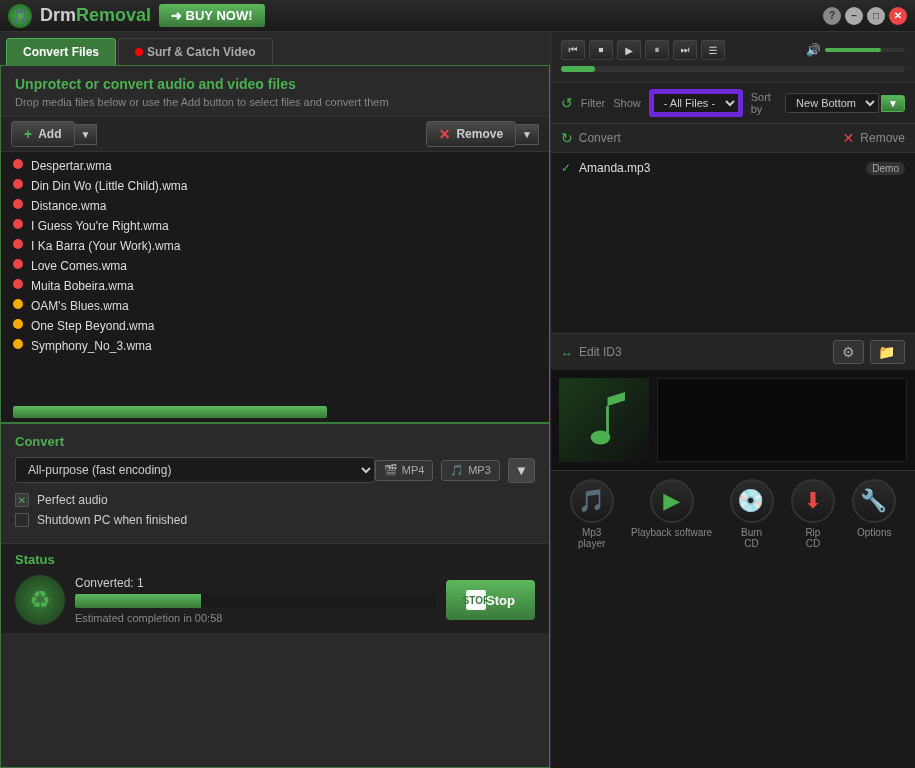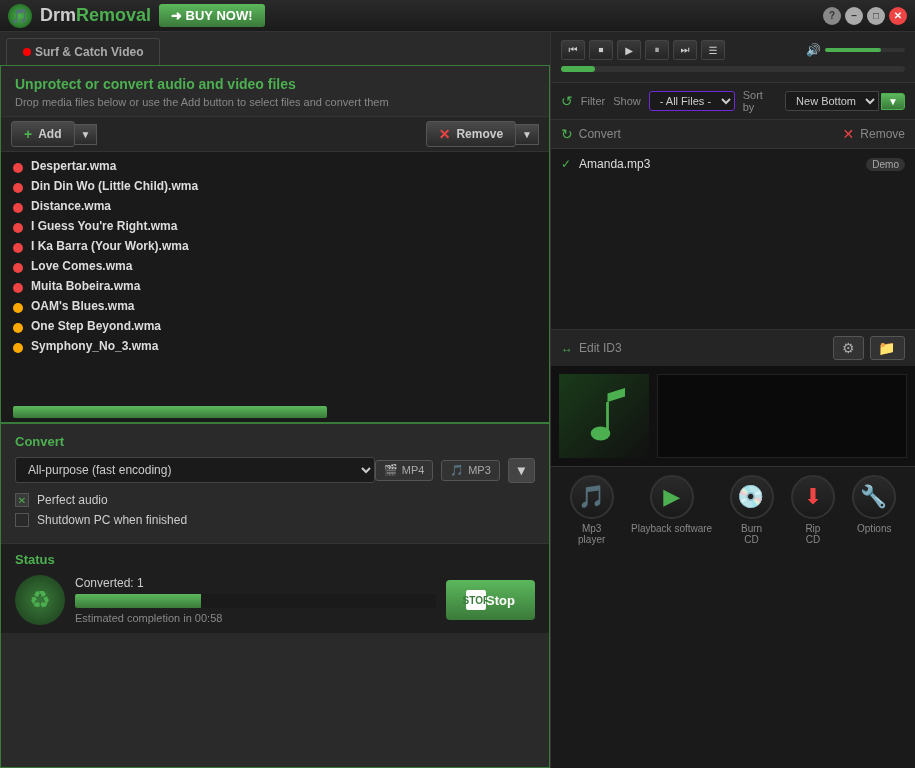--- a/index.html
+++ b/index.html
@@ -189,25 +189,24 @@
     #file-list {
       flex: 1;
       background: #1a1a1a;
       overflow-y: auto;
       padding: 4px 0;
       min-height: 200px;
       max-height: 250px;
     }
     .file-item {
       display: flex;
-      align-items: flex-end;
+      align-items: flex-start;
       padding: 3px 12px;
       gap: 8px;
       cursor: pointer;
-      font-weight: bold;
     }
     .file-dot {
       width: 10px;
       height: 10px;
       border-radius: 50%;
       flex-shrink: 0;
     }
     .file-dot.red { background: #e44; }
     .file-dot.orange { background: #fa0; }
     .file-name { color: #ddd; font-size: 12px; }
@@ -455,21 +454,21 @@
       display: flex;
       align-items: center;
       padding: 6px 10px;
       gap: 8px;
       background: #222;
       border-bottom: 1px solid #333;
     }
     .filter-label { color: #888; font-size: 11px; }
     .filter-select {
       background: #1a1a1a;
-      border: 1px solid #6d28d9;
+      border: 5px solid #6d28d9;
       color: #ccc;
       padding: 2px 6px;
       border-radius: 3px;
       font-size: 11px;
     }
     #refresh-icon {
       color: #4CAF50;
       font-size: 14px;
       cursor: pointer;
     }
@@ -654,20 +653,23 @@
     <button class="title-btn maximize">□</button>
     <button class="title-btn close">✕</button>
   </div>
 </div>
 
 <div id="main-container">
 
   <div id="left-panel">
 
     <div id="tabs">
+      <div class="tab active">
+        <span>Convert Files</span>
+      </div>
       <div class="tab inactive">
         <span class="tab-dot"></span><span>Surf &amp; Catch Video</span>
       </div>
     </div>
 
     <div id="left-content">
       <div id="header-text">Unprotect or convert audio and video files</div>
       <div id="subheader-text">Drop media files below or use the Add button to select files and convert them</div>
 
       <div id="file-toolbar">

